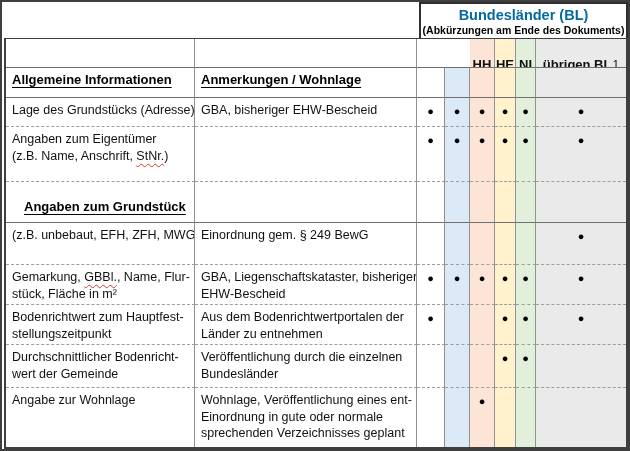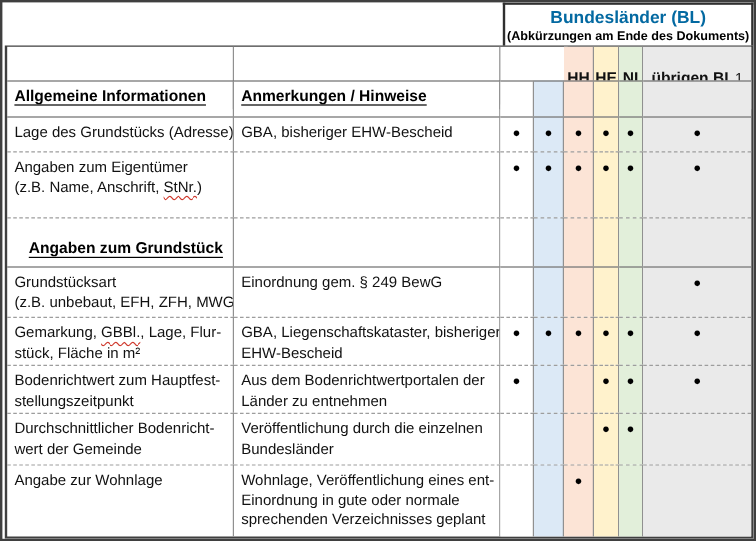--- a/index.html
+++ b/index.html
@@ -81,21 +81,21 @@
             <span>NI</span>
           </div>
         <div class="cell col-rest" style="background: rgb(234, 234, 234);">
             <span>übrigen BL</span>
             <span class="fn">1</span>
           </div>
       </div>
 
       <div class="trow h30 st">
         <div class="cell label"><span class="secheadtext">Allgemeine Informationen</span></div>
-        <div class="cell note"><span class="secheadtext">Anmerkungen / Hinweise</span></div>
+        <div class="cell note"><span class="secheadtext">Anmerkungen / Wohnlage</span></div>
         <div class="cell col-bw" style="background: rgb(255, 255, 255);"></div>
         <div class="cell col-by" style="background: rgb(220, 233, 246);"></div>
         <div class="cell col-hh" style="background: rgb(252, 228, 214);"></div>
         <div class="cell col-he" style="background: rgb(255, 242, 204);"></div>
         <div class="cell col-ni" style="background: rgb(226, 239, 218);"></div>
         <div class="cell col-rest" style="background: rgb(234, 234, 234);"></div>
       </div>
 
       <div class="trow h29 st">
         <div class="cell label">
@@ -134,37 +134,36 @@
         <div class="cell col-bw" style="background: rgb(255, 255, 255);"></div>
         <div class="cell col-by" style="background: rgb(220, 233, 246);"></div>
         <div class="cell col-hh" style="background: rgb(252, 228, 214);"></div>
         <div class="cell col-he" style="background: rgb(255, 242, 204);"></div>
         <div class="cell col-ni" style="background: rgb(226, 239, 218);"></div>
         <div class="cell col-rest" style="background: rgb(234, 234, 234);"></div>
       </div>
 
       <div class="trow h42 st">
         <div class="cell label">
-          <span class="ln">Grundstücksart</span>
           <span class="ln">(z.B. unbebaut, EFH, ZFH, MWG)</span>
         </div>
         <div class="cell note">
             <span class="ln">Einordnung gem. § 249 BewG</span>
           </div>
         <div class="cell dot col-bw" style="background: rgb(255, 255, 255);"></div>
         <div class="cell dot col-by" style="background: rgb(220, 233, 246);"></div>
         <div class="cell dot col-hh" style="background: rgb(252, 228, 214);"></div>
         <div class="cell dot col-he" style="background: rgb(255, 242, 204);"></div>
         <div class="cell dot col-ni" style="background: rgb(226, 239, 218);"></div>
         <div class="cell dot col-rest" style="background: rgb(234, 234, 234);">●</div>
       </div>
 
       <div class="trow h40">
         <div class="cell label">
-          <span class="ln"><span>Gemarkung, </span><span class="typo">GBBl.</span><span>, Lage, Flur-</span></span>
+          <span class="ln"><span>Gemarkung, </span><span class="typo">GBBl.</span><span>, Name, Flur-</span></span>
           <span class="ln">stück, Fläche in m²</span>
         </div>
         <div class="cell note">
           <span class="ln">GBA, Liegenschaftskataster, bisheriger</span>
           <span class="ln">EHW-Bescheid</span>
         </div>
         <div class="cell dot col-bw" style="background: rgb(255, 255, 255);">●</div>
         <div class="cell dot col-by" style="background: rgb(220, 233, 246);">●</div>
         <div class="cell dot col-hh" style="background: rgb(252, 228, 214);">●</div>
         <div class="cell dot col-he" style="background: rgb(255, 242, 204);">●</div>

